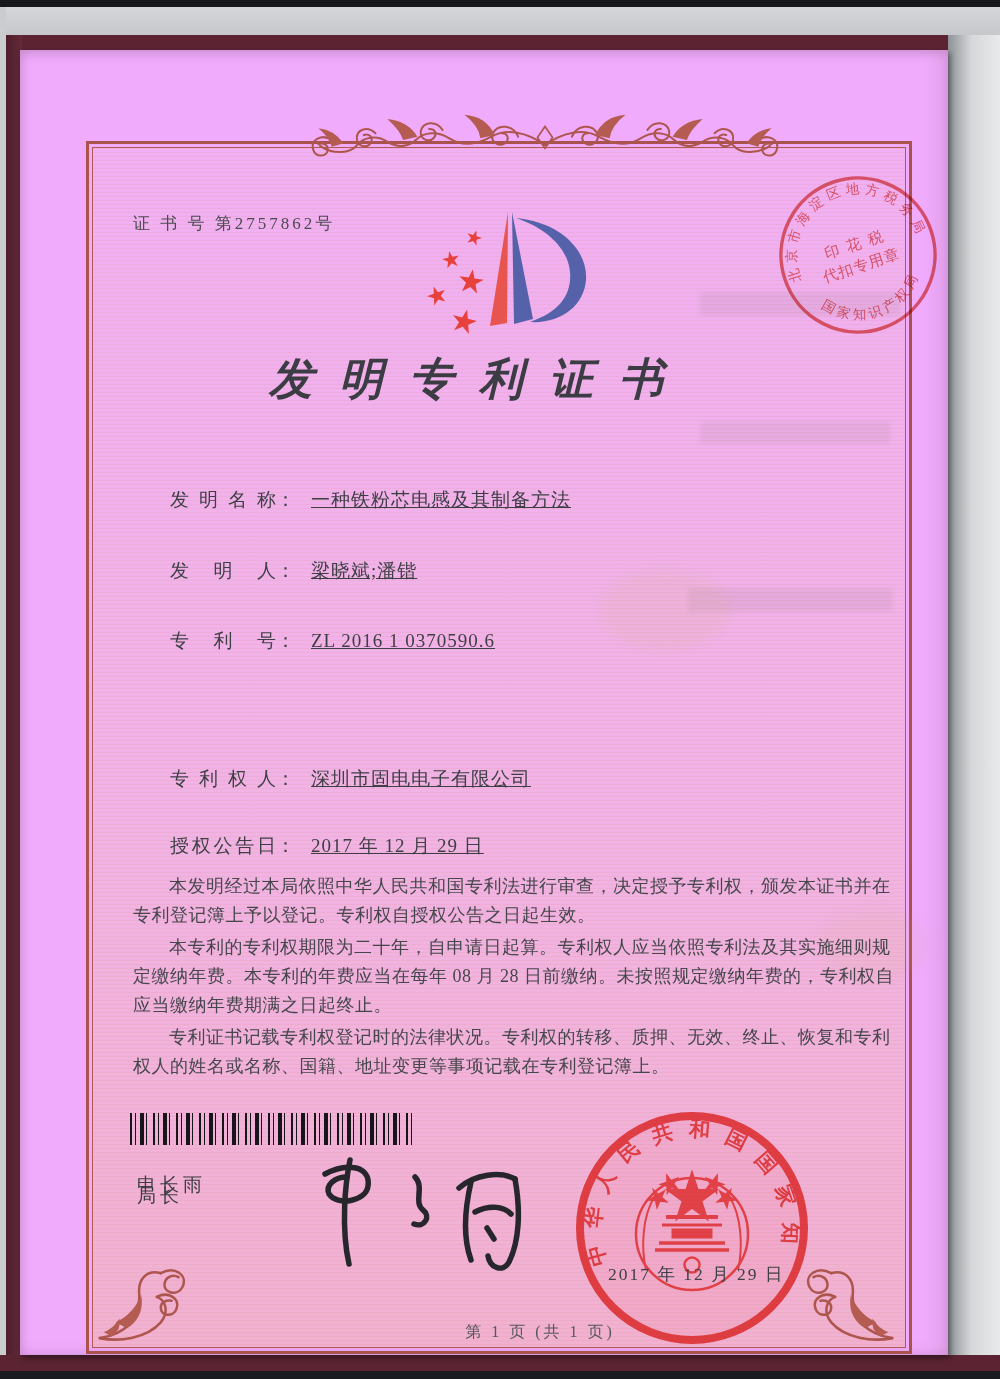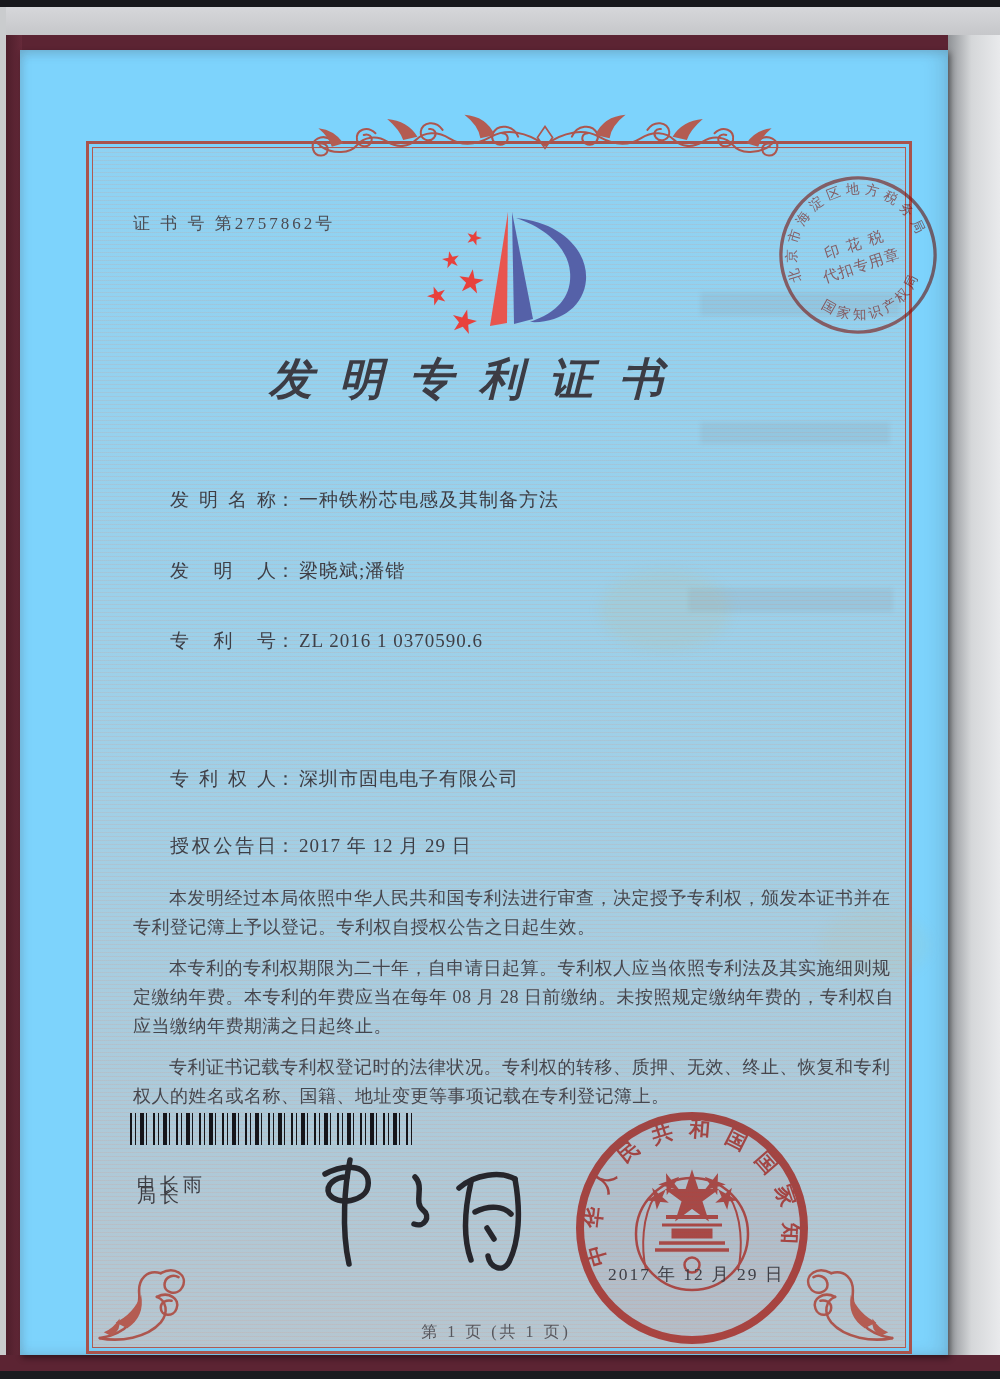--- a/index.html
+++ b/index.html
@@ -13,59 +13,59 @@
   .strip-top-gray{left:0;right:0;top:7px;height:28px;background:linear-gradient(#d6d7da,#c6c7ca);}
   .strip-top-maroon{left:0;right:0;top:35px;height:17px;background:#5c2433;}
   .edge-left-gray{left:0;top:7px;bottom:0;width:6px;background:#caccce;}
   .cover-left{left:6px;top:35px;bottom:14px;width:16px;background:linear-gradient(90deg,#4e1e2b,#662a3a);}
   .backing-right{right:0;top:35px;bottom:12px;width:52px;background:linear-gradient(90deg,#8f9296,#d5d7d9 45%,#e9eaec);}
   .strip-bottom-maroon{left:0;right:0;bottom:8px;height:16px;background:#5c2433;}
   .strip-bottom-dark{left:0;right:0;bottom:0;height:8px;background:#1a1b1f;}
   
   .paper{
     left:20px;top:50px;width:928px;height:1305px;
-    background:#7dd3fc;
+    background:#f0abfc;
     box-shadow:inset -10px 0 16px rgba(60,40,40,.10), inset 4px 0 8px rgba(60,40,40,.10), inset 0 5px 8px rgba(60,40,40,.08), 2px 3px 6px rgba(0,0,0,.45);
   }
   .stain{border-radius:50%;filter:blur(6px);}
   .ghost{background:rgba(125,112,104,.10);filter:blur(2px);border-radius:3px;}
   
   .frame{left:66px;top:91px;width:820px;height:1207px;border:3px solid #a9534c;}
   .frame-inner{
     position:absolute;inset:3px;border:1px solid #b05a52;
     background:
       repeating-linear-gradient(180deg, rgba(222,139,117,.15) 0 1px, rgba(255,255,255,0) 1px 4px),
       linear-gradient(180deg, rgba(243,205,188,.14) 0%, rgba(244,198,178,.30) 55%, rgba(242,183,160,.48) 100%);
   }
   .flourish{color:#ad564e;}
   
   .cert-no{left:113px;top:162px;font-size:17px;letter-spacing:3px;color:#4b4b52;}
   .title{left:66px;top:300px;width:760px;text-align:center;font-size:44px;font-weight:600;
          letter-spacing:26px;text-indent:26px;color:#3c3c44;font-style:italic;}
   .frow{left:113px;font-size:19px;color:#3e3e45;white-space:nowrap;}
   .r0{top:437px}.r1{top:508px}.r2{top:578px}.r3{top:650px}.r4{top:716px}.r5{top:783px}
   .flabel{display:inline-block;width:106px;text-align:justify;text-align-last:justify;margin-left:37px;}
-  .fvalue{margin-left:4px;letter-spacing:1px;}
+  .fvalue{margin-left:16px;letter-spacing:1px;text-decoration:underline;}
   .paras{left:113px;top:822px;width:772px;font-size:18px;line-height:29px;color:#46464d;}
-  .paras p{margin:12px 0 3px 0;text-indent:2em;letter-spacing:.5px;}
+  .paras p{margin:0 0 3px 0;text-indent:2em;letter-spacing:.5px;}
   .barcode{left:110px;top:1063px;width:282px;height:32px;
     background:repeating-linear-gradient(90deg,
       #15151a 0 2px, transparent 2px 5px,
       #15151a 5px 6px, transparent 6px 10px,
       #15151a 10px 14px, transparent 14px 16px,
       #15151a 16px 17px, transparent 17px 23px);}
   .signer-title{left:117px;top:1133px;font-size:19px;letter-spacing:4px;color:#3c3c42;
                 font-family:"Liberation Sans","DejaVu Sans",sans-serif;}
   .signer-name{left:117px;top:1122px;font-size:19px;letter-spacing:4px;color:#3c3c42;
                font-family:"Liberation Sans","DejaVu Sans",sans-serif;}
   .signature{left:255px;top:1100px;}
   .seal{left:542px;top:1048px;mix-blend-mode:multiply;}
   .tax-stamp{left:748px;top:115px;transform:rotate(-18deg);mix-blend-mode:multiply;}
   .issue-date{left:588px;top:1212px;font-size:17.5px;letter-spacing:2px;color:#3f3f46;z-index:5;}
-  .footer{left:66px;top:1272px;width:820px;text-align:center;font-size:16px;letter-spacing:3px;color:#57575d;}
+  .footer{left:66px;top:1272px;width:820px;text-align:center;font-size:16px;letter-spacing:3px;color:#57575d;padding-left:44px;}
 </style>
 </head>
 <body>
 
 <div class="abs strip-top-gray"></div>
 <div class="abs strip-top-maroon"></div>
 <div class="abs edge-left-gray"></div>
 <div class="abs cover-left"></div>
 <div class="abs backing-right"></div>
 <div class="abs strip-bottom-maroon"></div>

